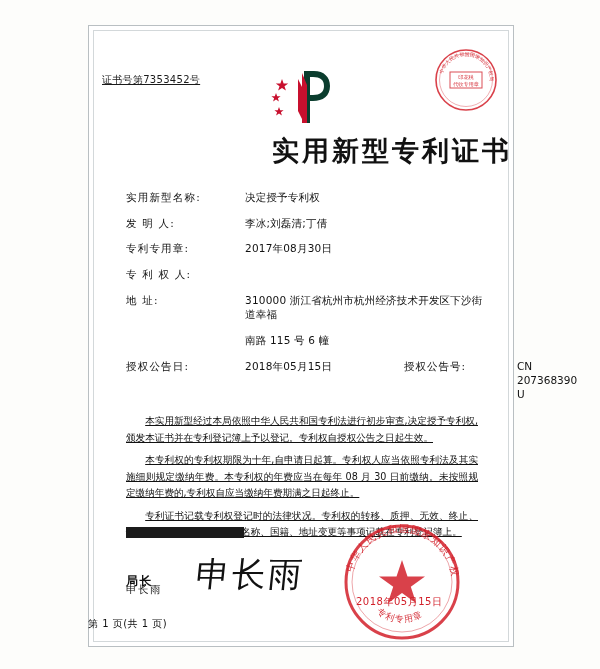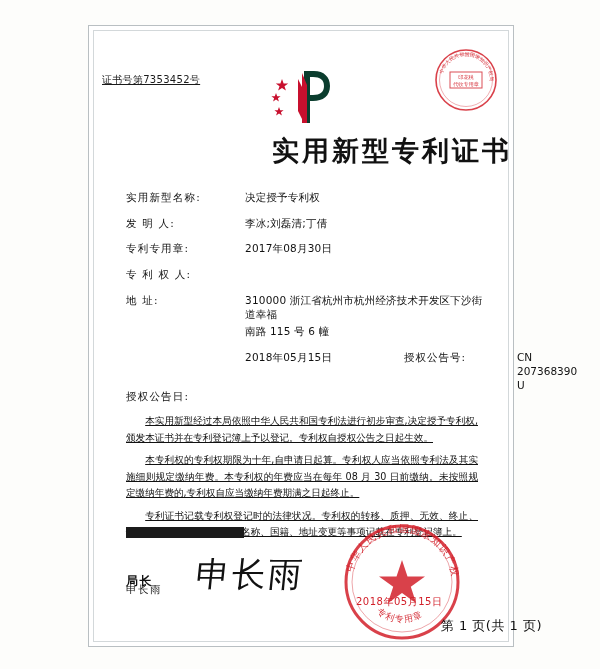--- a/index.html
+++ b/index.html
@@ -110,23 +110,23 @@
     flex: 0 0 78px;
     letter-spacing: 1.2px;
     white-space: nowrap;
   }
   .fvalue {
     flex: 1 1 auto;
     letter-spacing: 0.2px;
   }
   .fvalue .sub {
     display: block;
-    margin-top: 3px;
-  }
-  .frow.split .flabel { width: 78px; flex: 0 0 78px; margin-top: 39px; }
+    margin-top: 12px;
+  }
+  .frow.split .flabel { width: 78px; flex: 0 0 78px; }
   .frow.split .fvalue { flex: 0 0 118px; }
   .frow.split .flabel2 {
     flex: 0 0 72px;
     letter-spacing: 1px;
     white-space: nowrap;
   }
   .frow.split .fvalue2 { flex: 1 1 auto; }
 
   
   .body-text {
@@ -200,22 +200,22 @@
     color: #d2202a;
     letter-spacing: 0.5px;
     font-family: "DejaVu Sans", "Liberation Sans", sans-serif;
   }
 
   .page-foot {
     position: absolute;
     left: 0;
     top: 592px;
     width: 454px;
-    text-align: right;
-    font-size: 13px;
+    text-align: left;
+    font-size: 10px;
     color: #111;
     letter-spacing: 0.5px;
   }
 </style>
 </head>
 <body>
 
 <div class="page">
 
   <div class="border-outer"></div>

